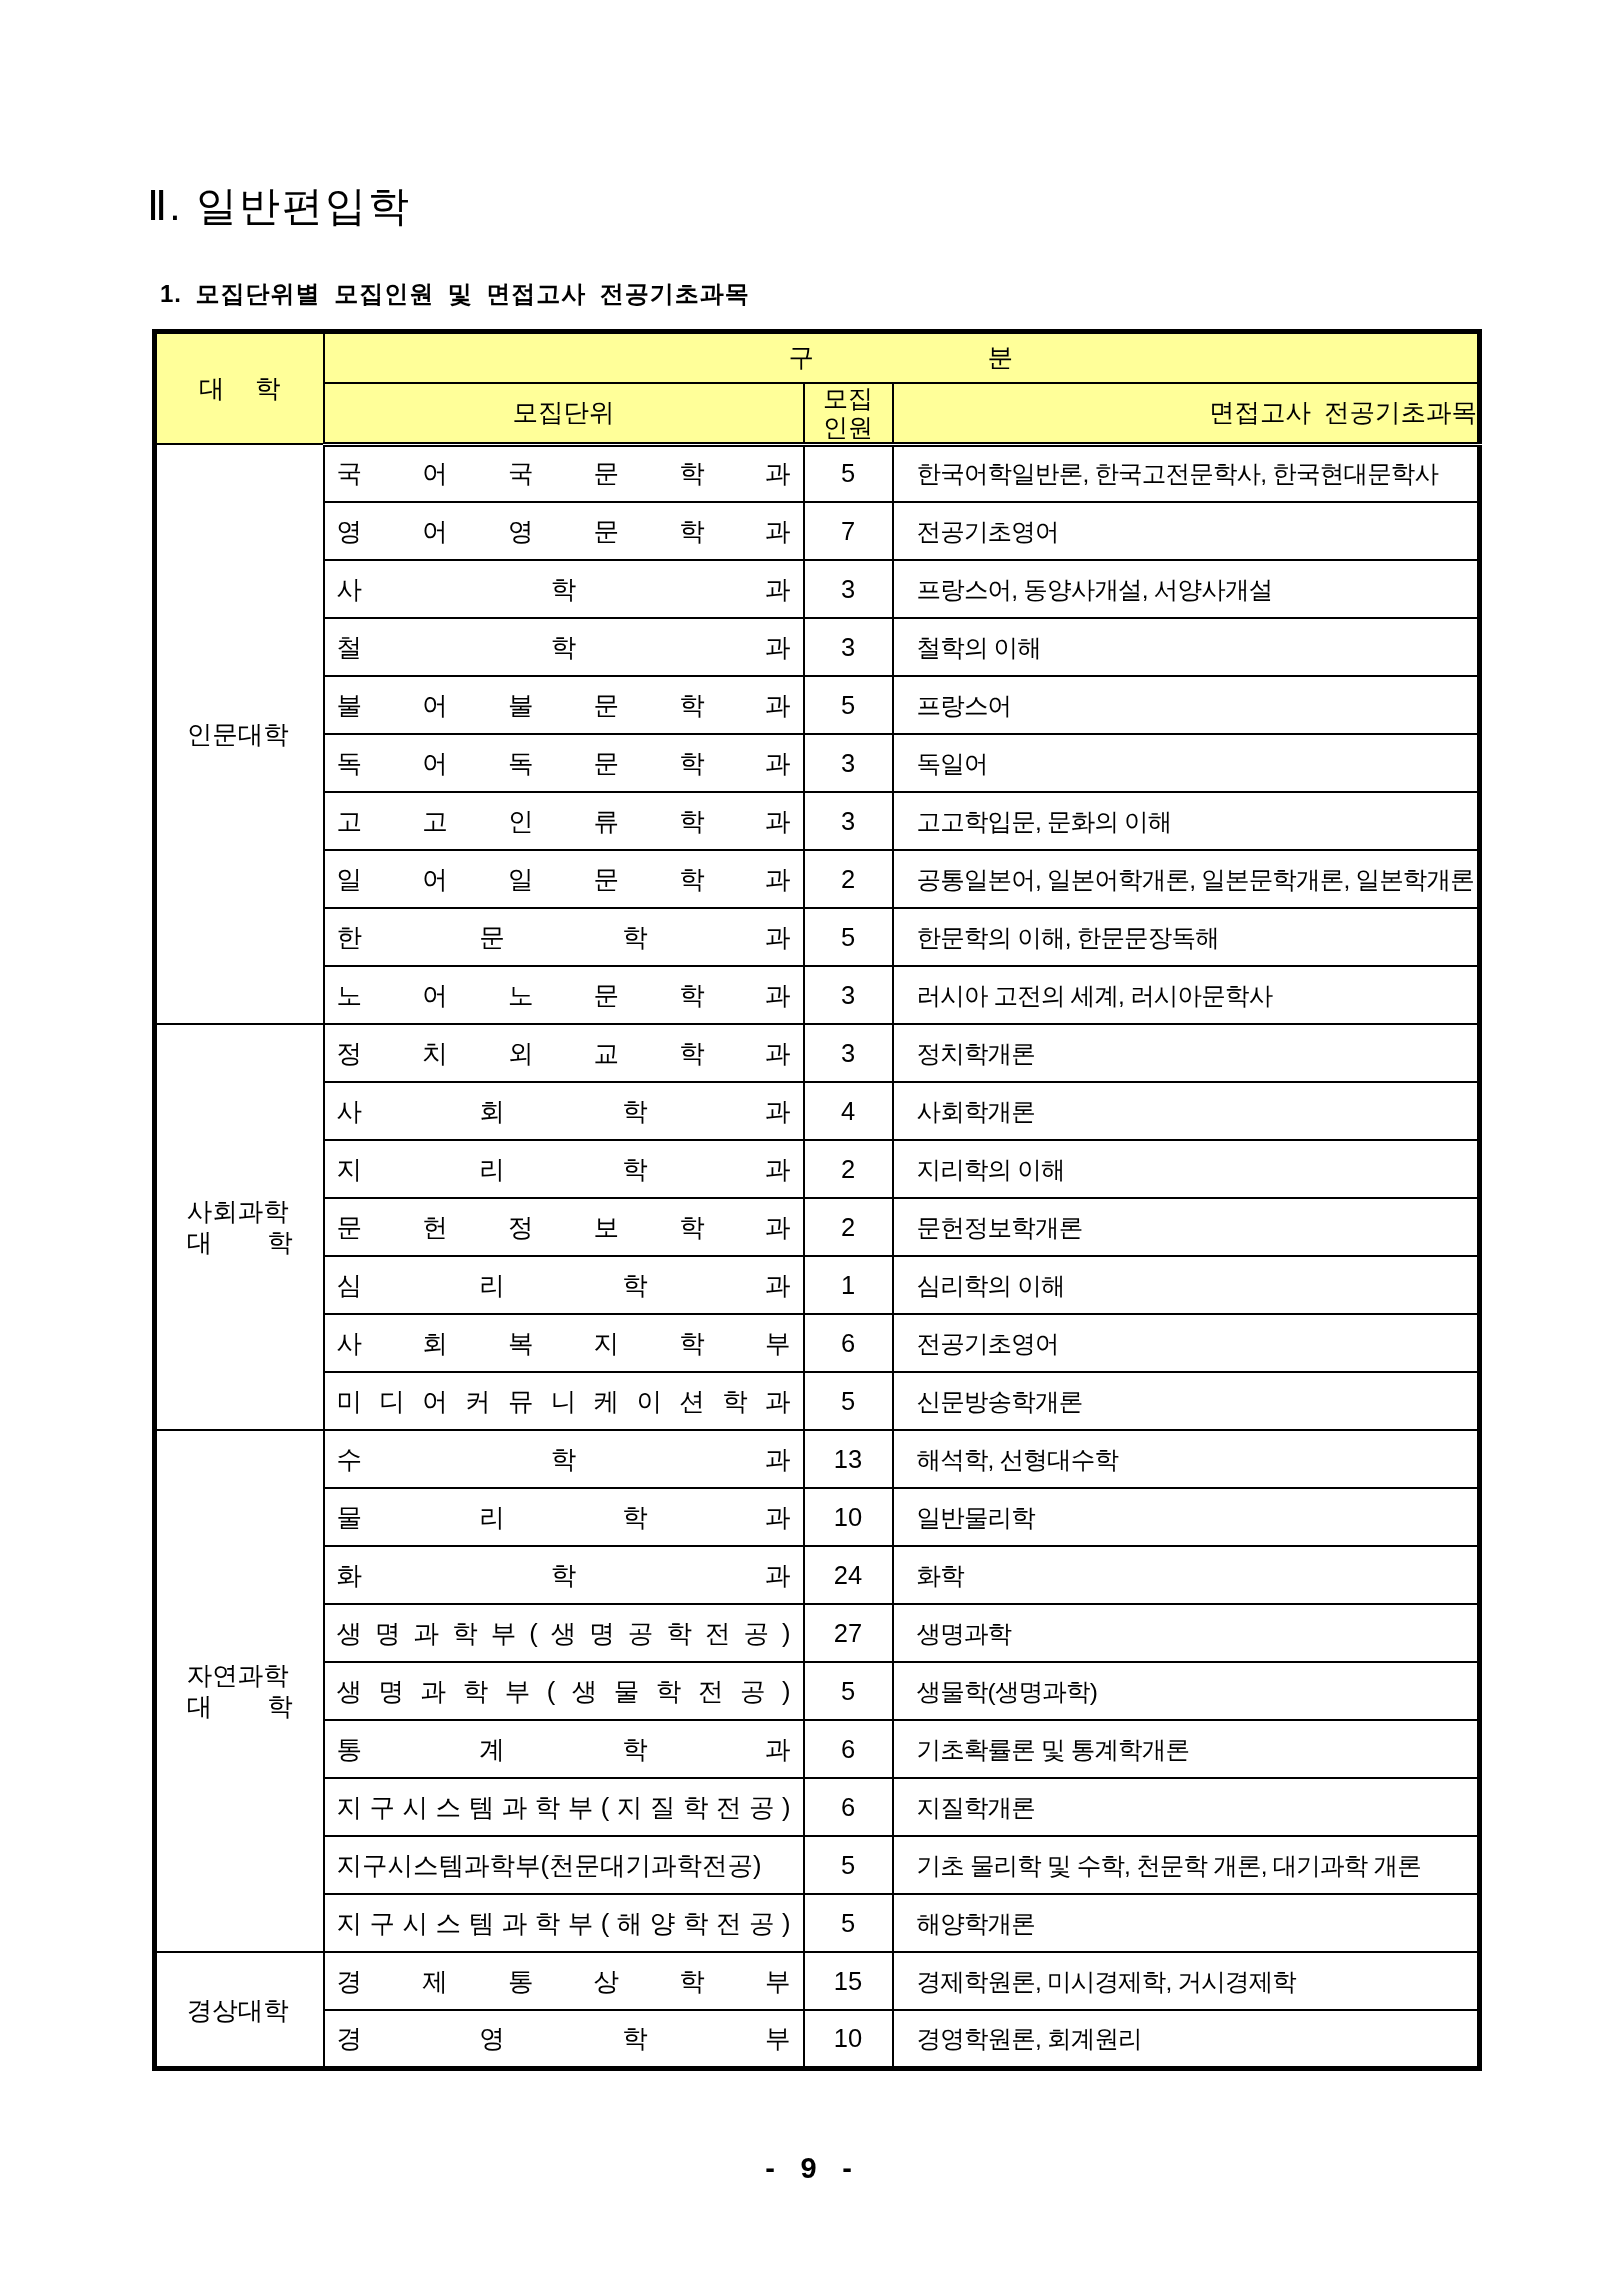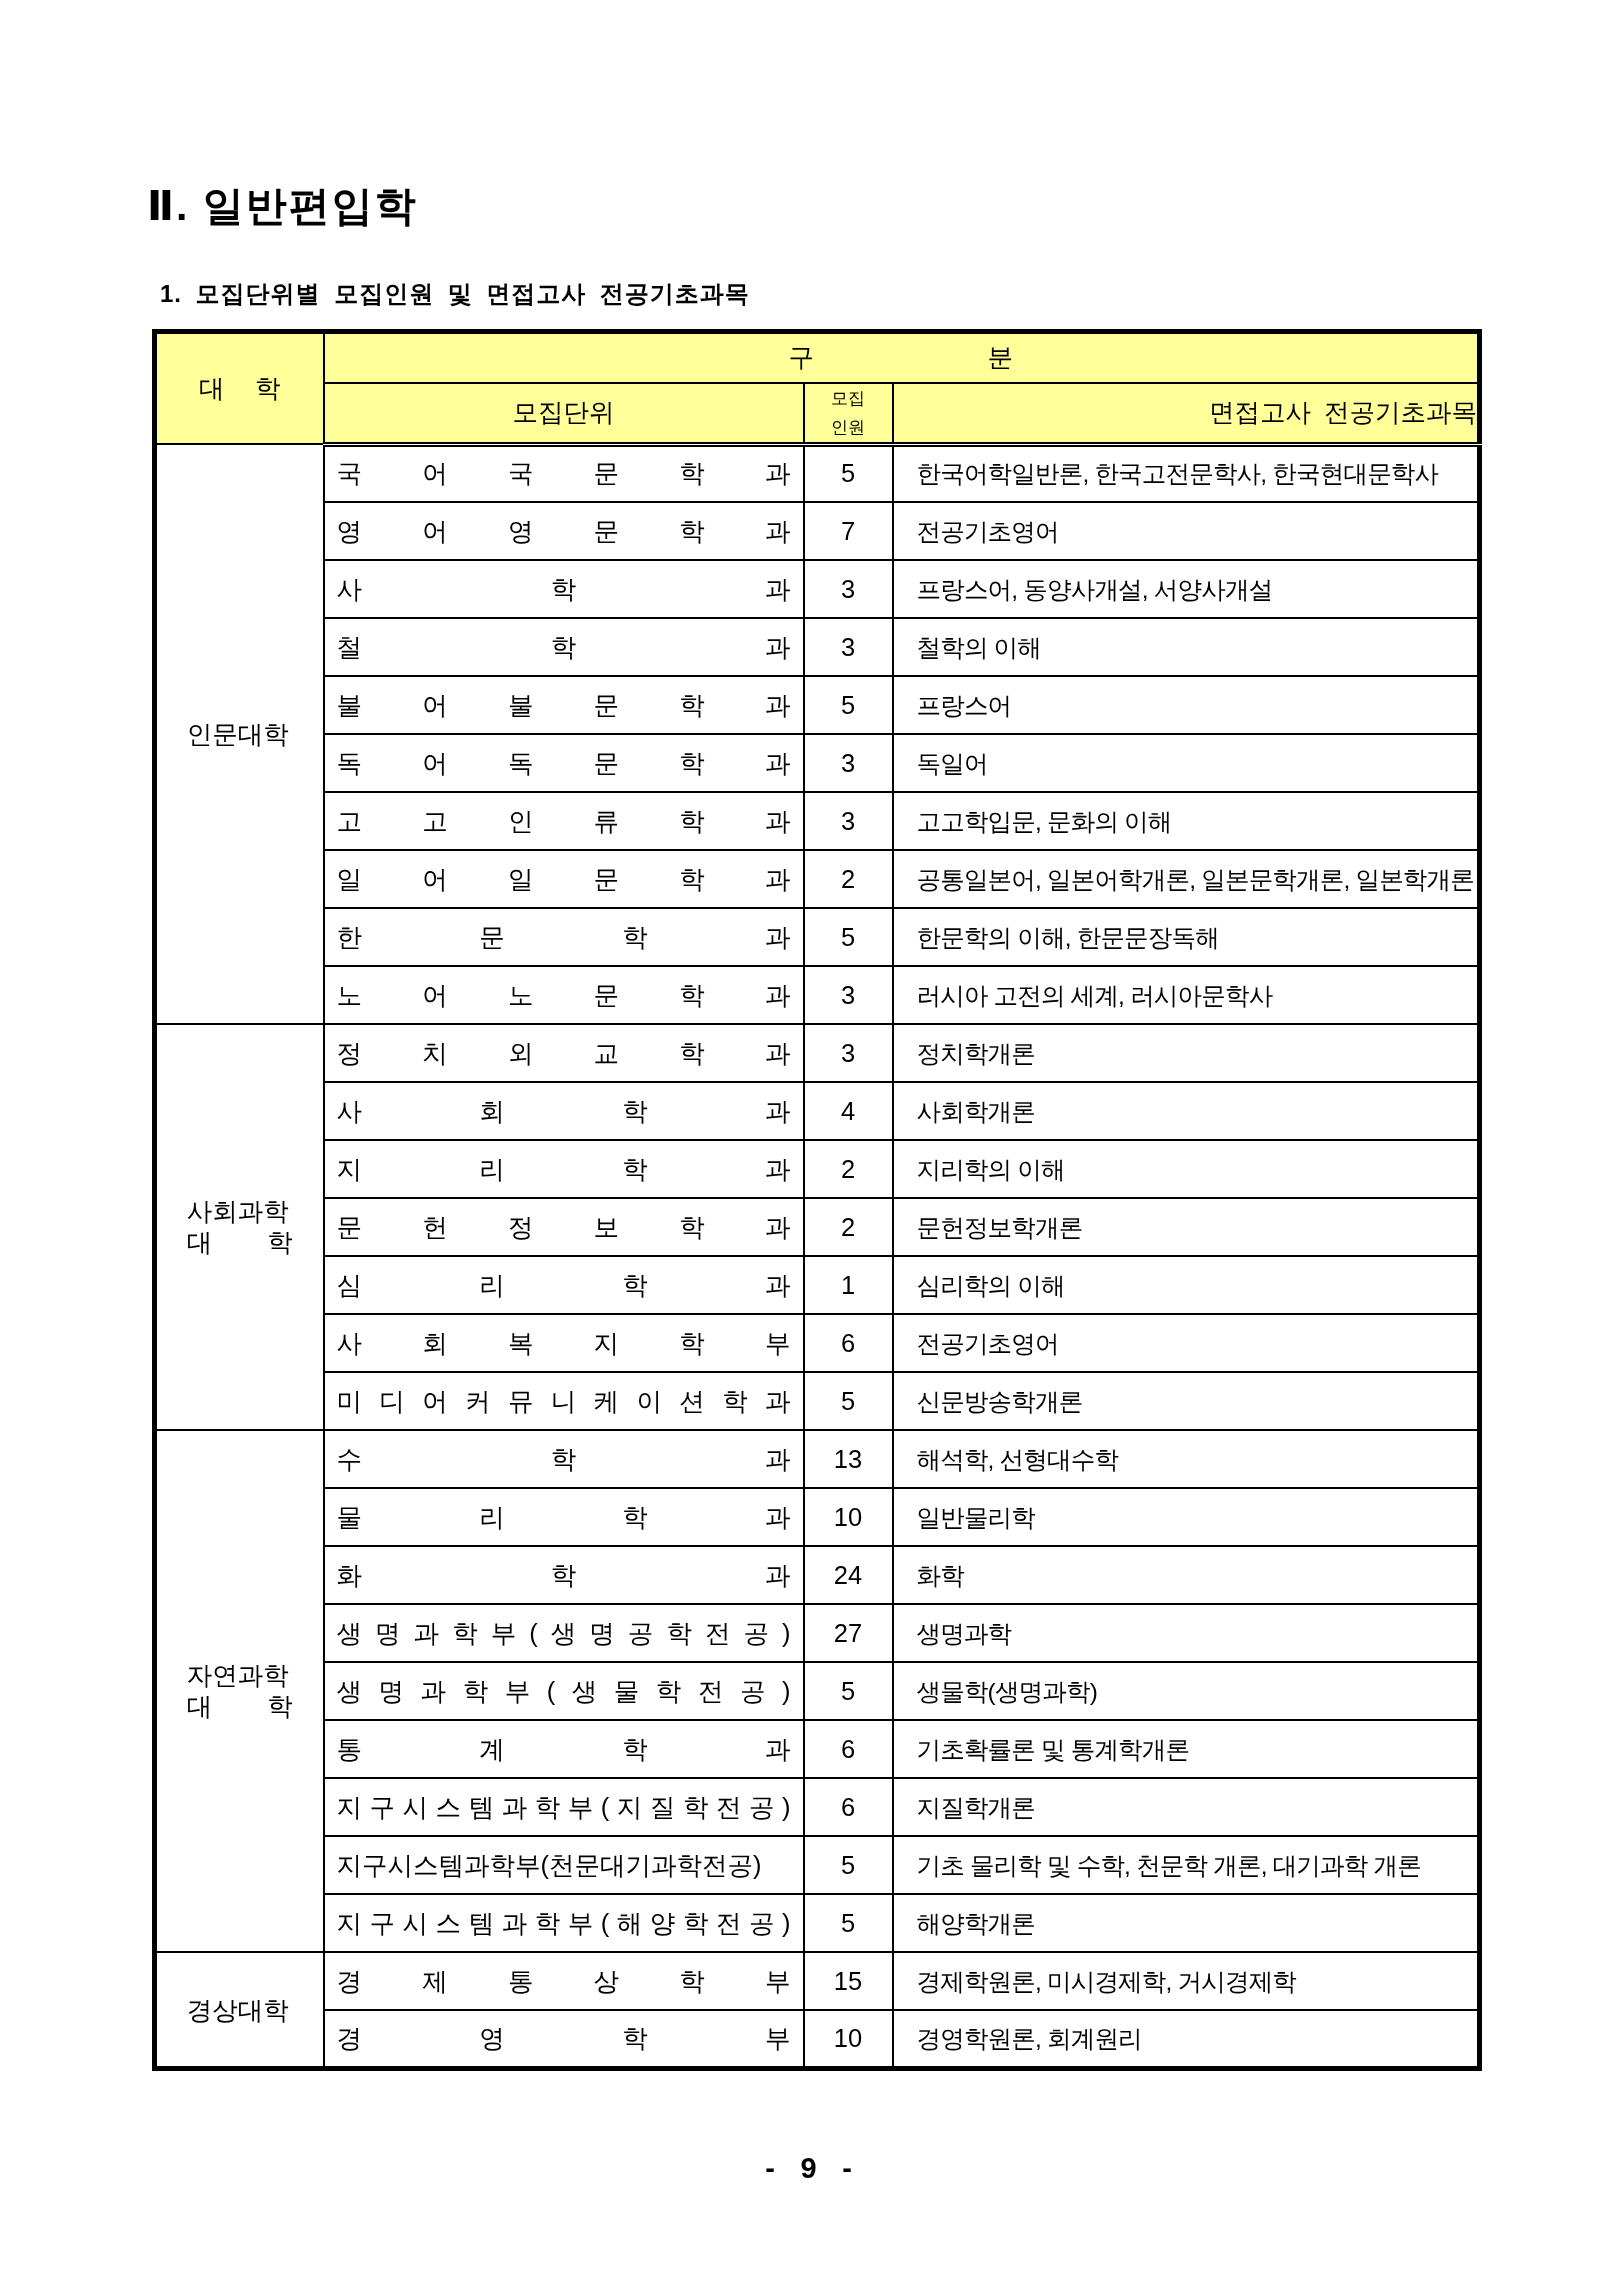--- a/index.html
+++ b/index.html
@@ -4,21 +4,21 @@
 <style>
   html,body{margin:0;padding:0;}
   body{
     width:1620px;height:2291px;
     background:#ffffff;color:#000;
     font-family:"Liberation Sans","DejaVu Sans",sans-serif;
     position:relative;overflow:hidden;
   }
   .page-title{
     position:absolute;left:147px;top:179px;
-    font-size:41px;font-weight:bold;letter-spacing:2px;
+    font-size:41px;font-weight:normal;letter-spacing:2px;
     white-space:pre;
   }
   .section-heading{
     position:absolute;left:160px;top:278px;
     font-size:24px;font-weight:bold;letter-spacing:1px;
     word-spacing:5.9px;white-space:pre;
   }
   table.admission{
     position:absolute;left:152px;top:329px;
     width:1325px;
@@ -32,21 +32,21 @@
     padding:0;
     overflow:hidden;
   }
   thead th{background:var(--header-bg,#FFFF99);}
   thead tr.hr1{height:51px;}
   thead tr.hr2{height:54px;}
   thead tr.hr2 th{border-bottom:5.9px double #000;}
   th.gubun{text-align:center;word-spacing:167px;font-family:Liberation Serif, serif;}
   th.college-th{text-align:center;word-spacing:23.5px;}
   th.unit-th{text-align:center;}
-  th.quota-th{font-size:17px;line-height:29px;text-align:center;}
+  th.quota-th{font-size:25px;line-height:29px;text-align:center;}
   th.subjects-th{text-align:right;word-spacing:5.9px;}
   tbody tr{height:58px;}
   td.college{text-align:center;line-height:31px;}
   .college-lines{display:inline-block;vertical-align:middle;}
   .college-line{
     width:106px;
     text-align:justify;text-align-last:justify;
     -moz-text-align-last:justify;
   }
   td.unit{

